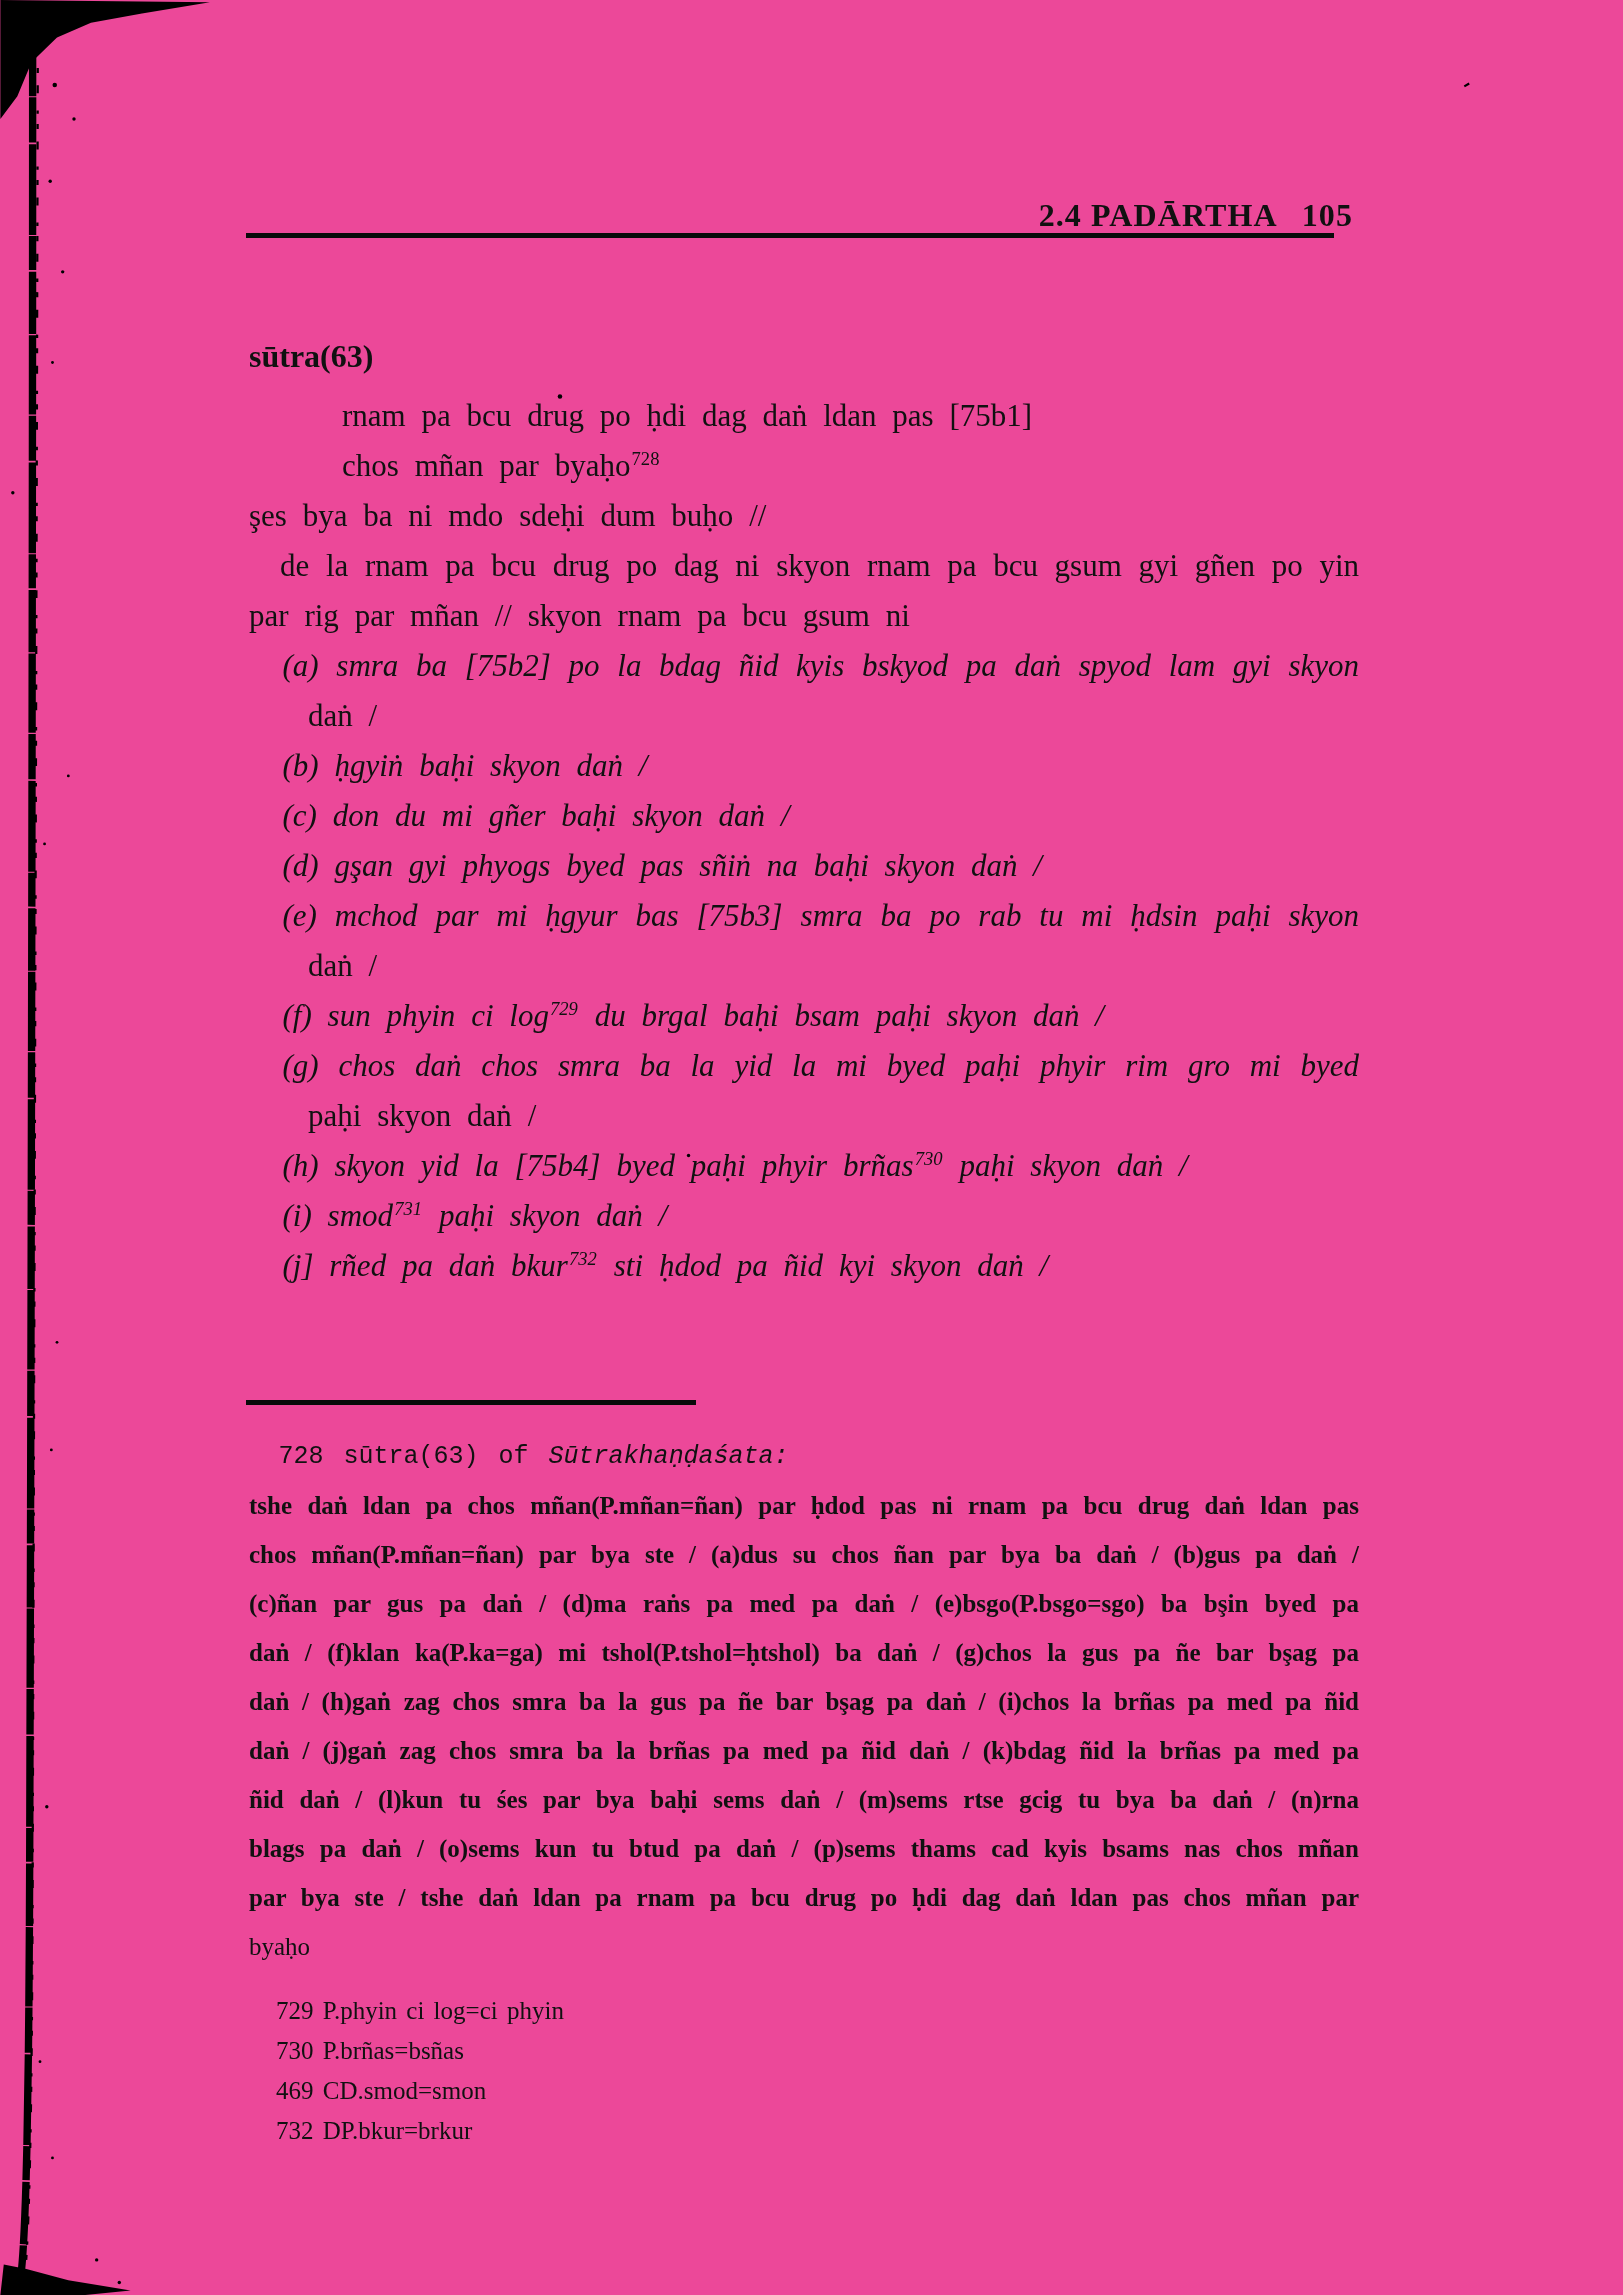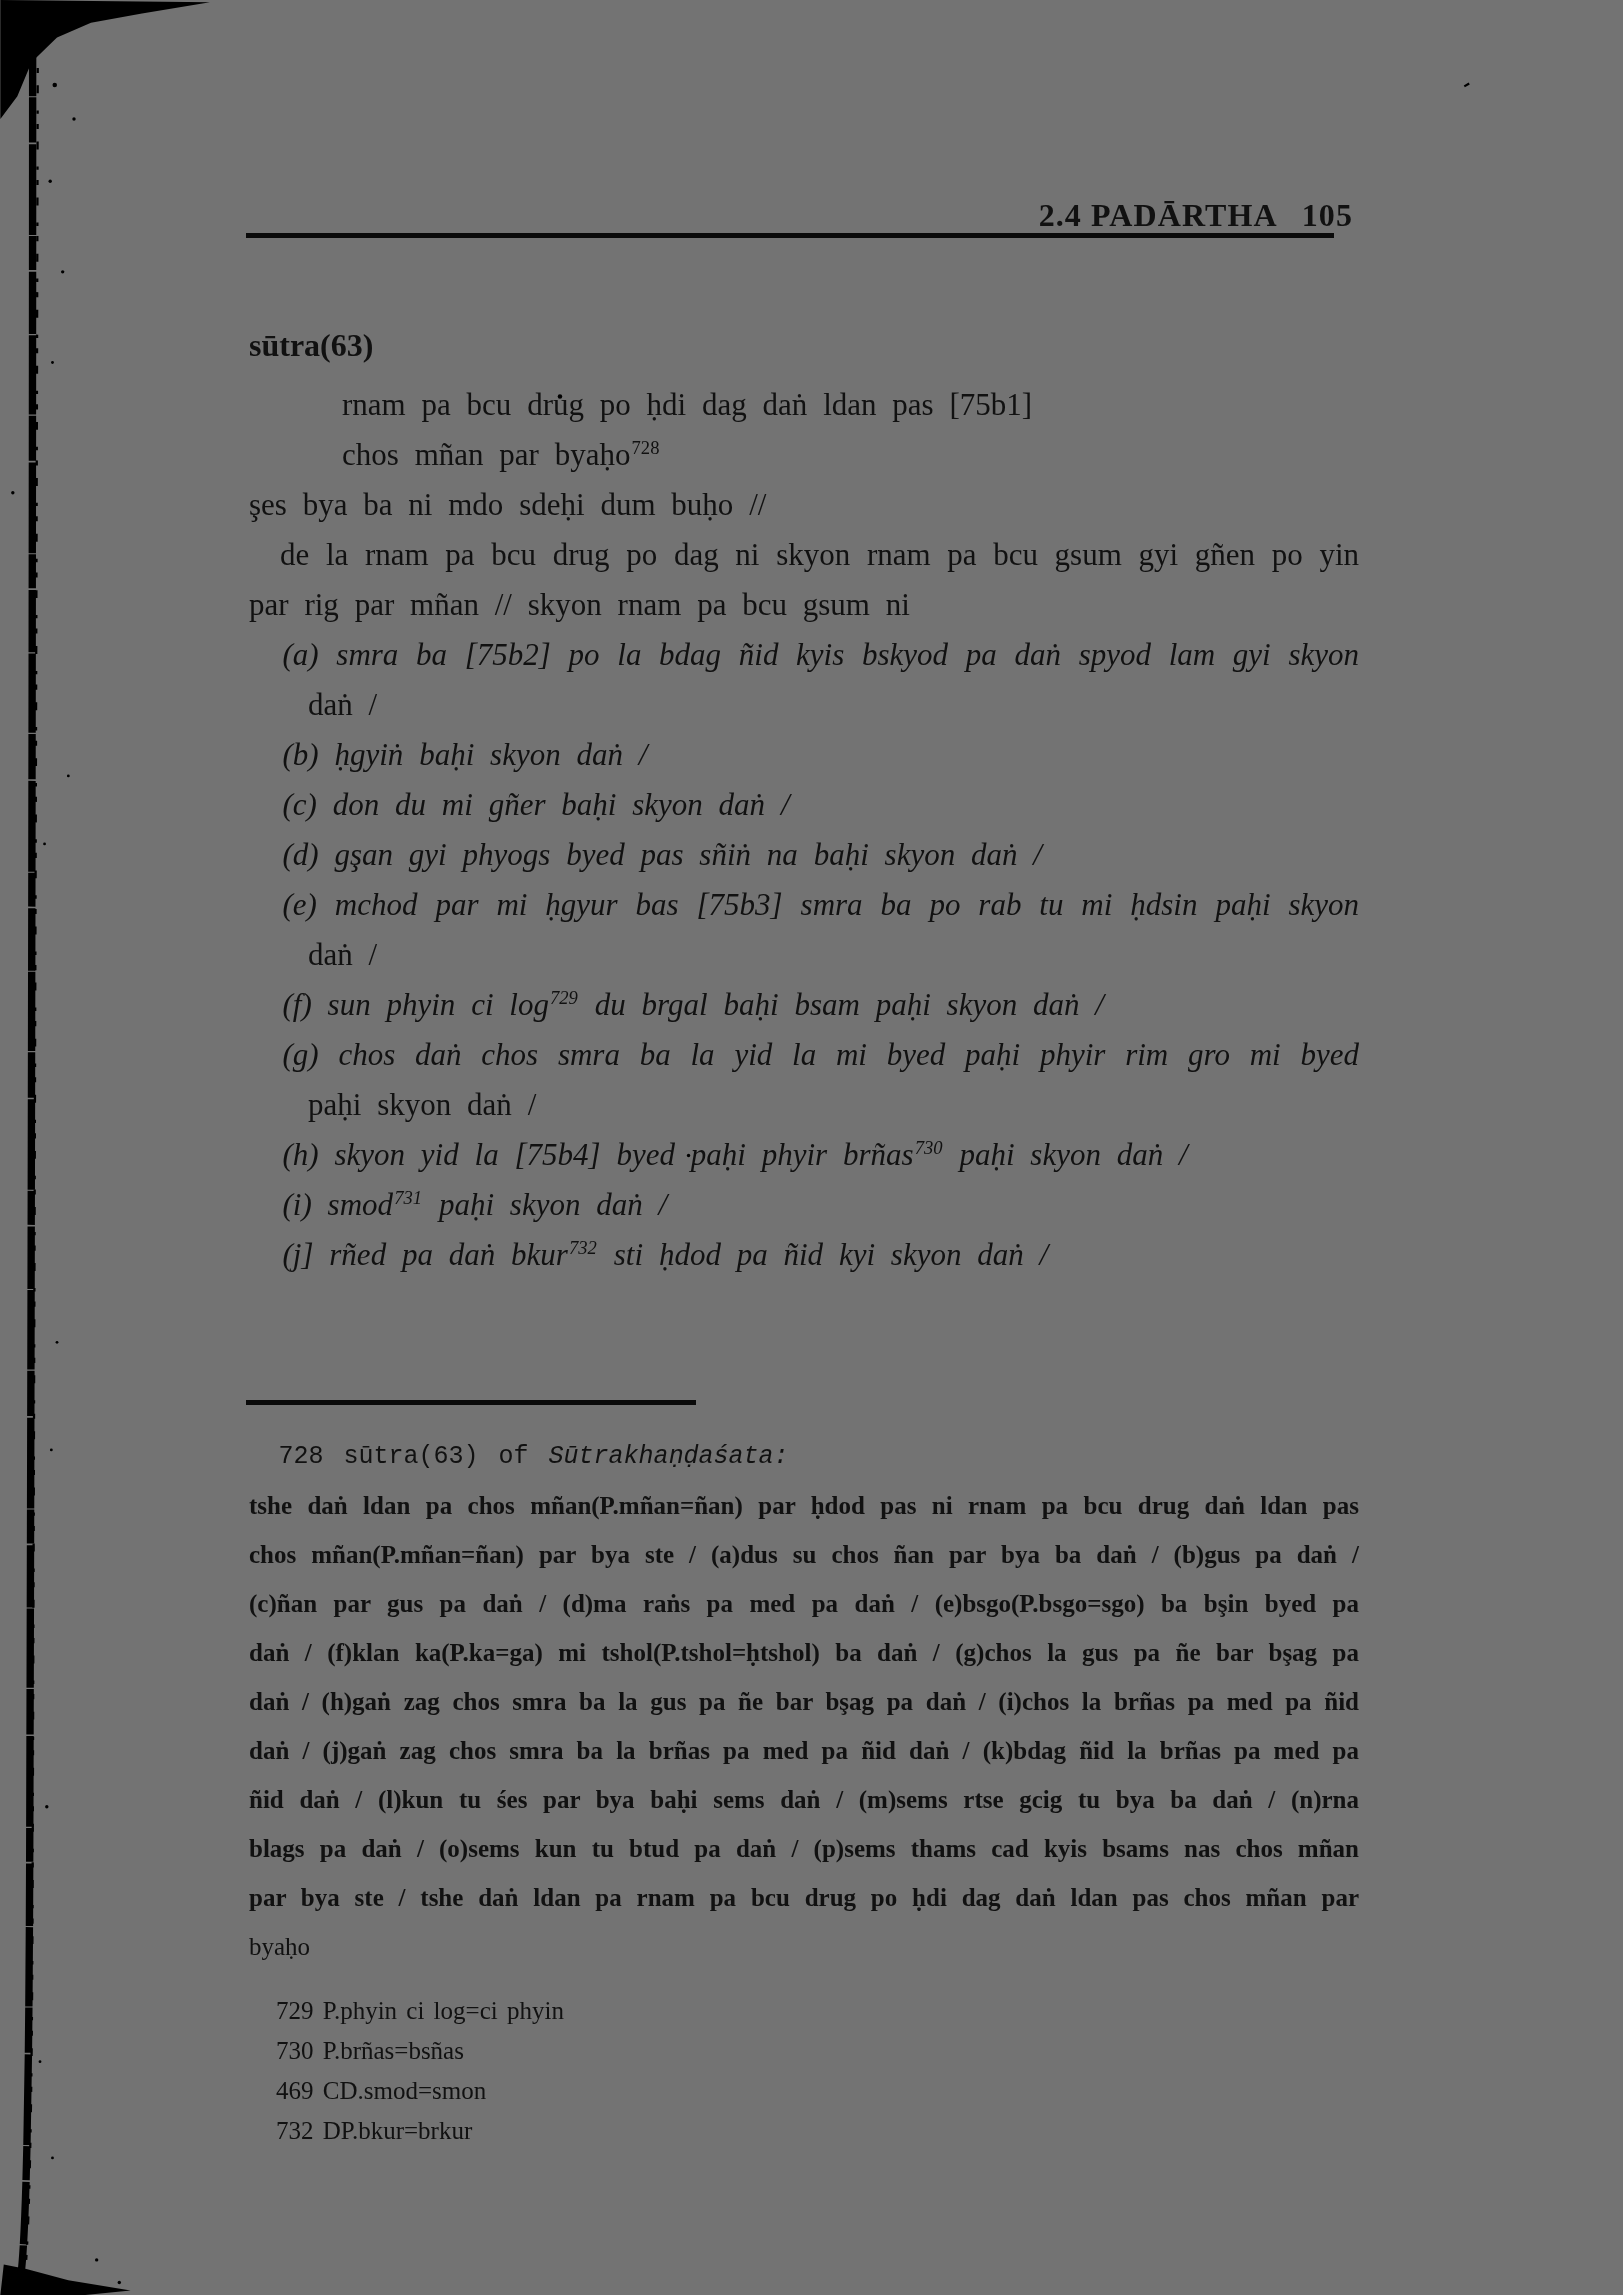--- a/index.html
+++ b/index.html
@@ -1,20 +1,20 @@
 <!DOCTYPE html>
 <html style="font-size:9px"><head>
 <meta charset="utf-8">
 <style>
   html,body{margin:0;padding:0;background:#ffffff;}
   .page{
     position:relative;
     width:1624px;
     height:2295px;
-    background:#737373;
+    background:#ec4899;
     overflow:hidden;
     font-family:"Liberation Serif","DejaVu Serif",serif;
     color:#111;
   }
   .artifacts{position:absolute;left:0;top:0;z-index:5;pointer-events:none;}
   .header{
     position:absolute;
     top:198px;
     left:249px;
     width:1104px;
@@ -29,21 +29,21 @@
   .header-rule{
     position:absolute;
     top:233px;
     left:246px;
     width:1088px;
     height:4.5px;
     background:#0a0a0a;
   }
   .main{
     position:absolute;
-    top:320px;
+    top:331px;
     left:249px;
     width:1110px;
     font-size:31px;
   }
   .title{
     font-weight:bold;
     font-size:32px;
     line-height:50px;
     margin-bottom:10.2px;
   }

